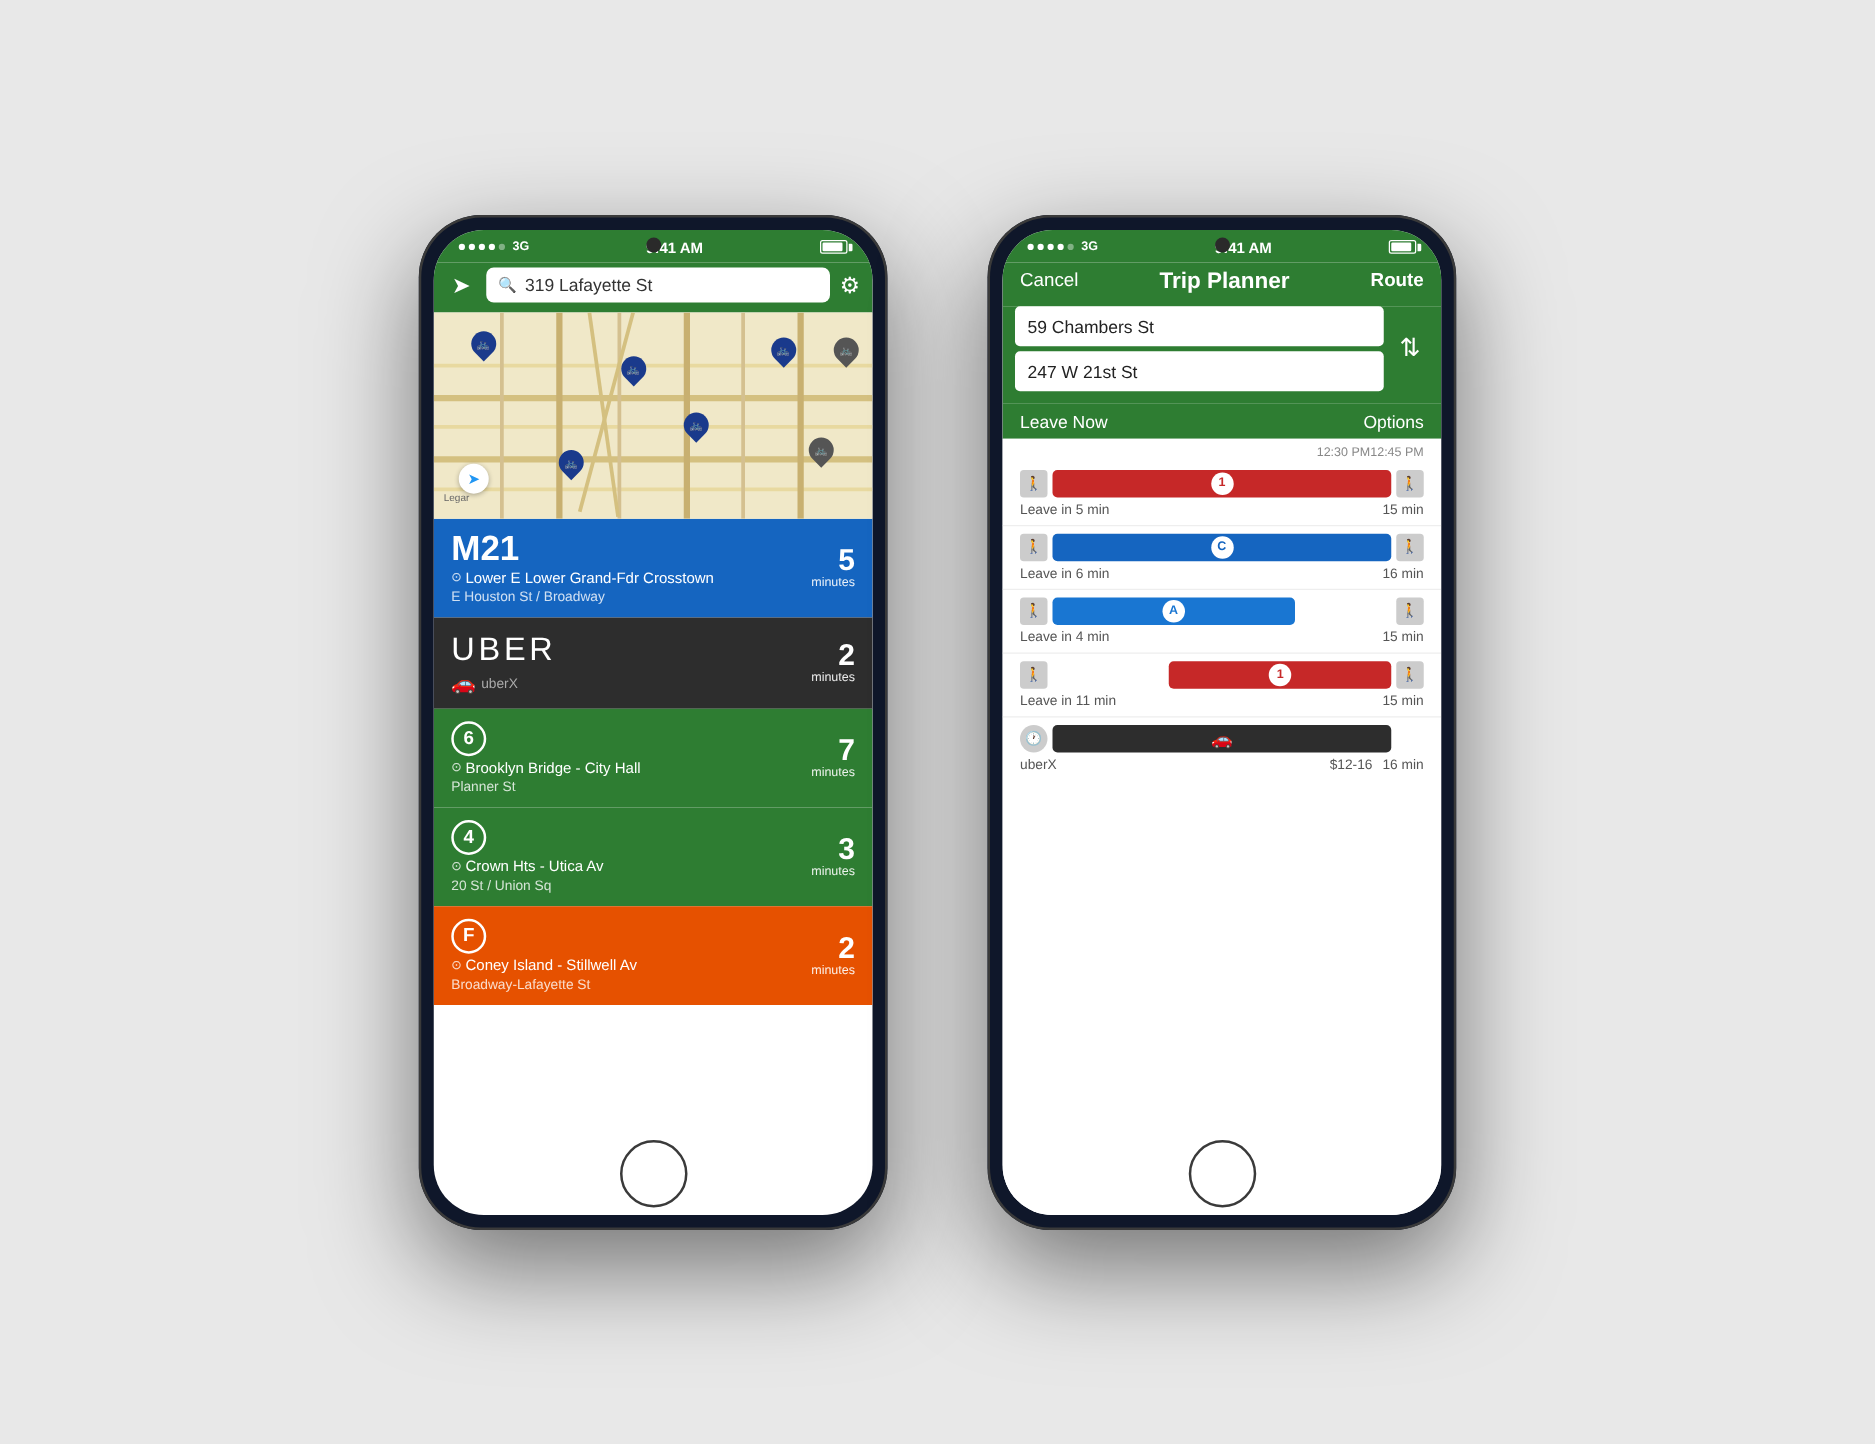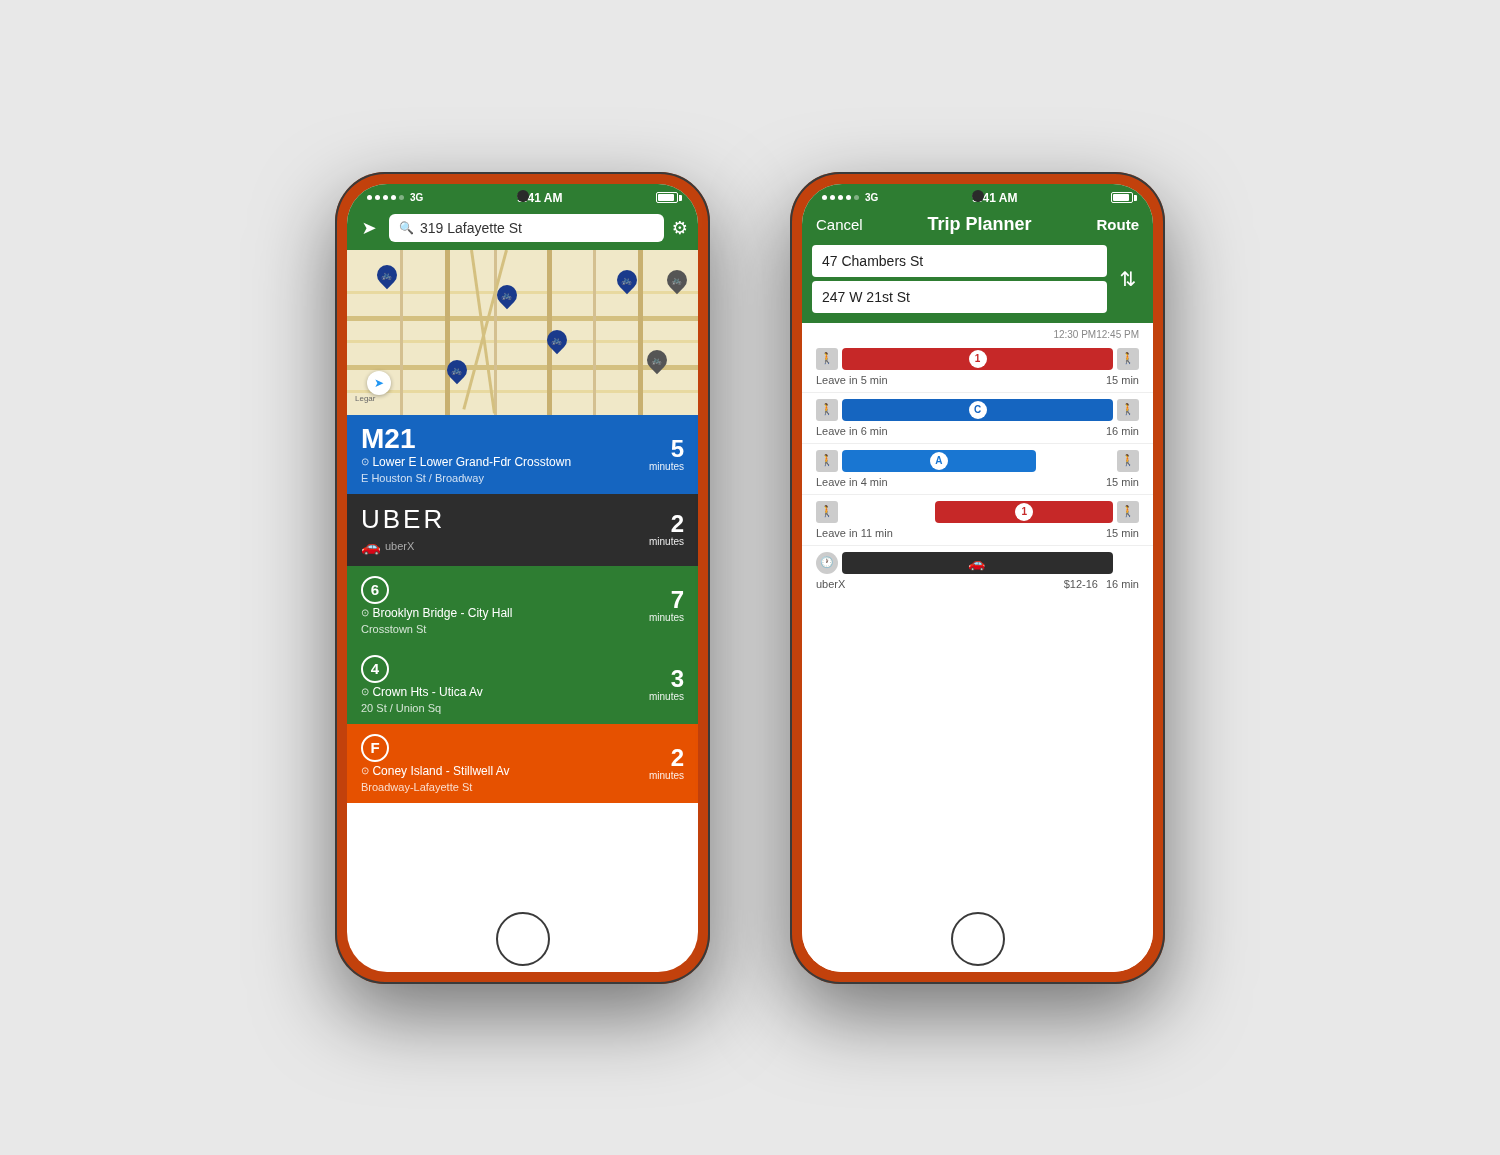--- a/index.html
+++ b/index.html
@@ -16,21 +16,21 @@
       display: flex;
       gap: 80px;
       align-items: center;
       padding: 60px;
     }
 
     
     .phone {
       width: 375px;
       height: 812px;
-      background: #c2410c;
+      background: #0f172a;
       border-radius: 50px;
       padding: 12px;
       box-shadow: 0 30px 80px rgba(0,0,0,0.5), inset 0 0 0 2px #3a3a3a;
       position: relative;
     }
     .phone::before {
       content: '';
       position: absolute;
       top: 18px;
       left: 50%;
@@ -493,21 +493,21 @@
         <div class="transit-left">
           <div class="transit-route-row">
             <div class="route-circle">
               <span>6</span>
             </div>
           </div>
           <div class="transit-destination">
             <span style="font-size:10px;opacity:0.8">⊙</span>
             <span>Brooklyn Bridge - City Hall</span>
           </div>
-          <div class="transit-stop">Crosstown St</div>
+          <div class="transit-stop">Planner St</div>
         </div>
         <div class="transit-right">
           <div class="minutes-num">7</div>
           <div class="minutes-label">minutes</div>
         </div>
       </div>
 
       <div class="transit-item green">
         <div class="transit-left">
           <div class="transit-route-row">
@@ -570,26 +570,30 @@
       </div>
 
       <div class="trip-header">
         <div class="trip-cancel">Cancel</div>
         <div class="trip-title">Trip Planner</div>
         <div class="trip-route">Route</div>
       </div>
 
       <div class="trip-inputs">
         <div class="trip-fields">
-          <div class="trip-input-box">47 Chambers St</div>
+          <div class="trip-input-box">59 Chambers St</div>
           <div class="trip-input-box">247 W 21st St</div>
         </div>
         <div class="swap-btn">⇅</div>
       </div>
 
+      <div class="trip-options-bar">
+        <div class="leave-now">Leave Now</div>
+        <div class="options-btn">Options</div>
+      </div>
 
       <div class="trip-routes">
         <div class="time-labels">
           <span>12:30 PM</span>
           <span>12:45 PM</span>
         </div>
 
         <div class="route-row">
           <div class="route-timeline">
             <div class="walk-icon">🚶</div>

